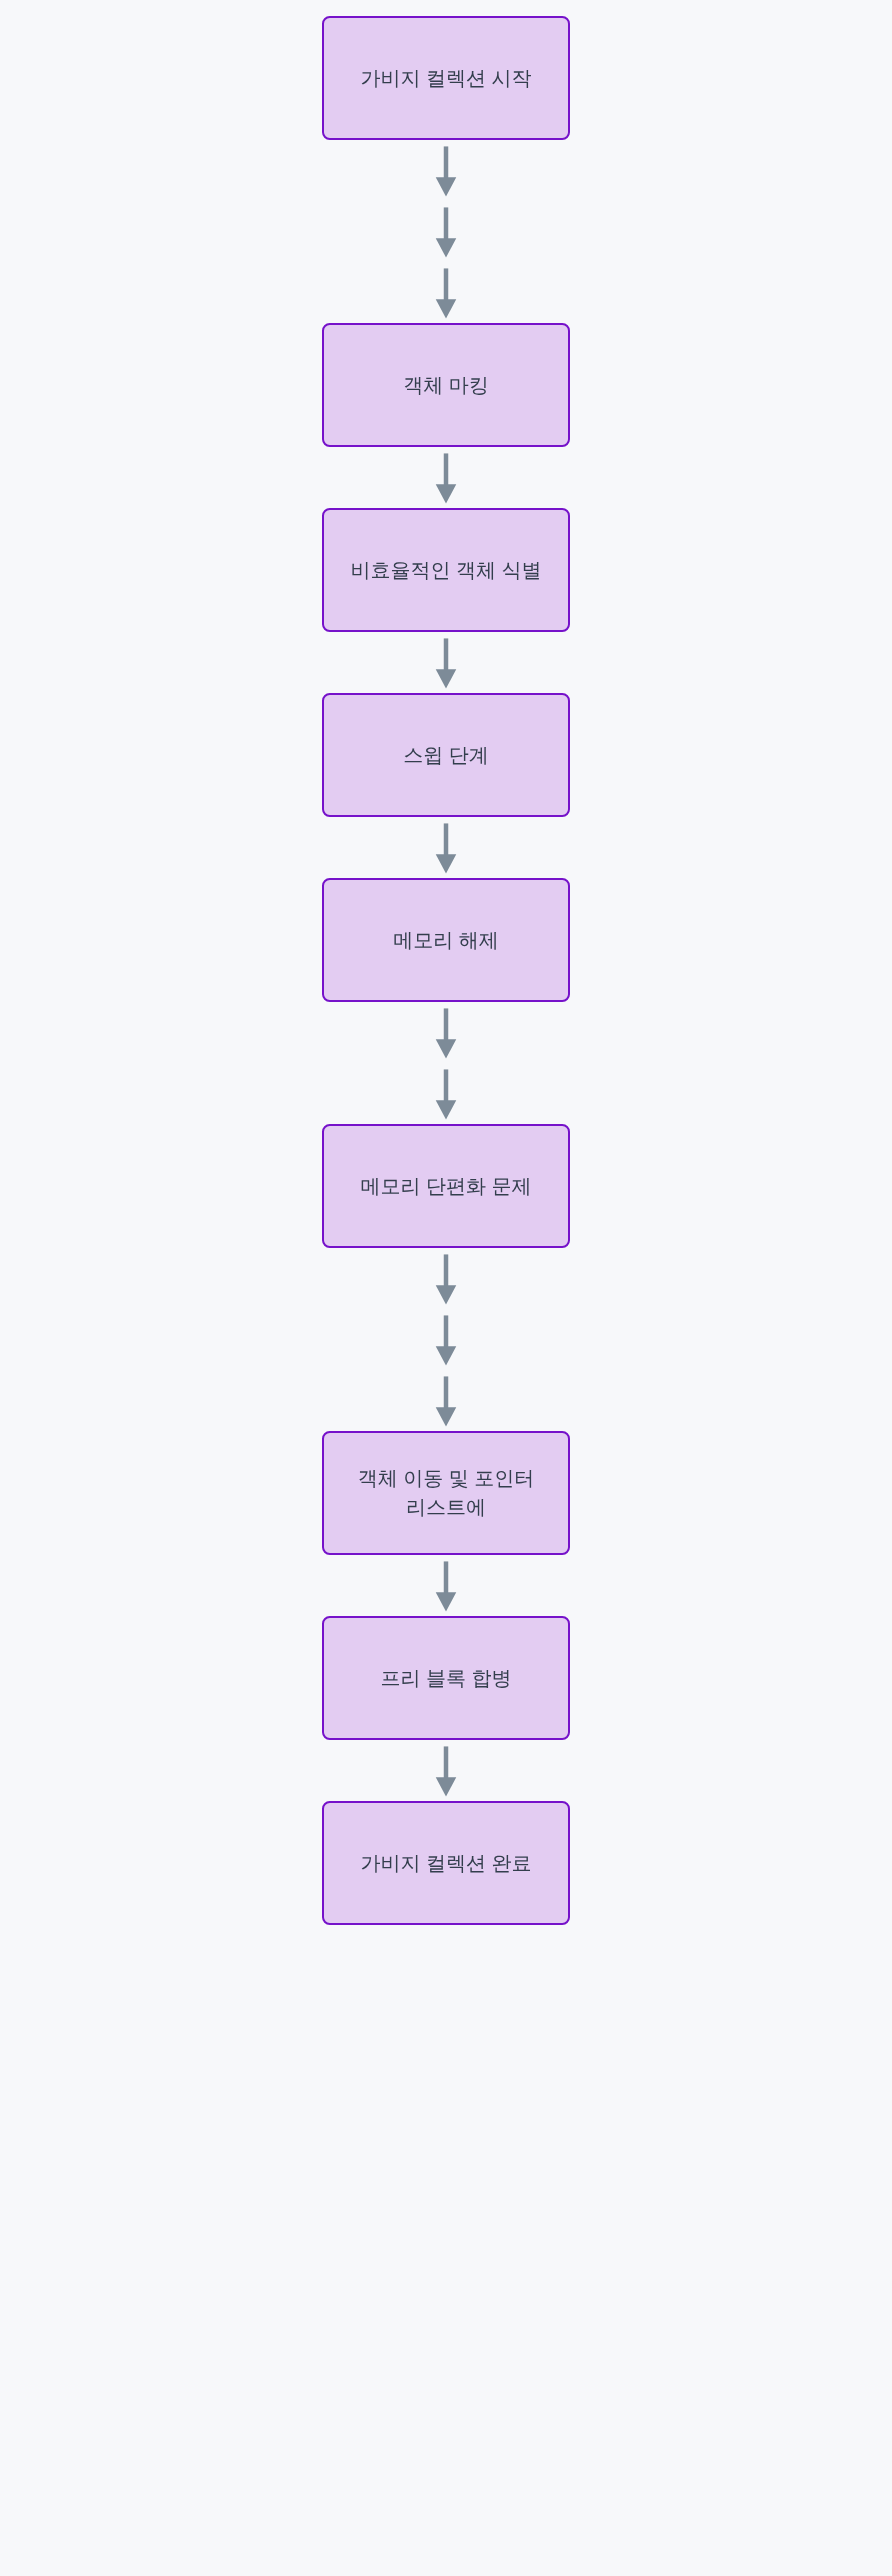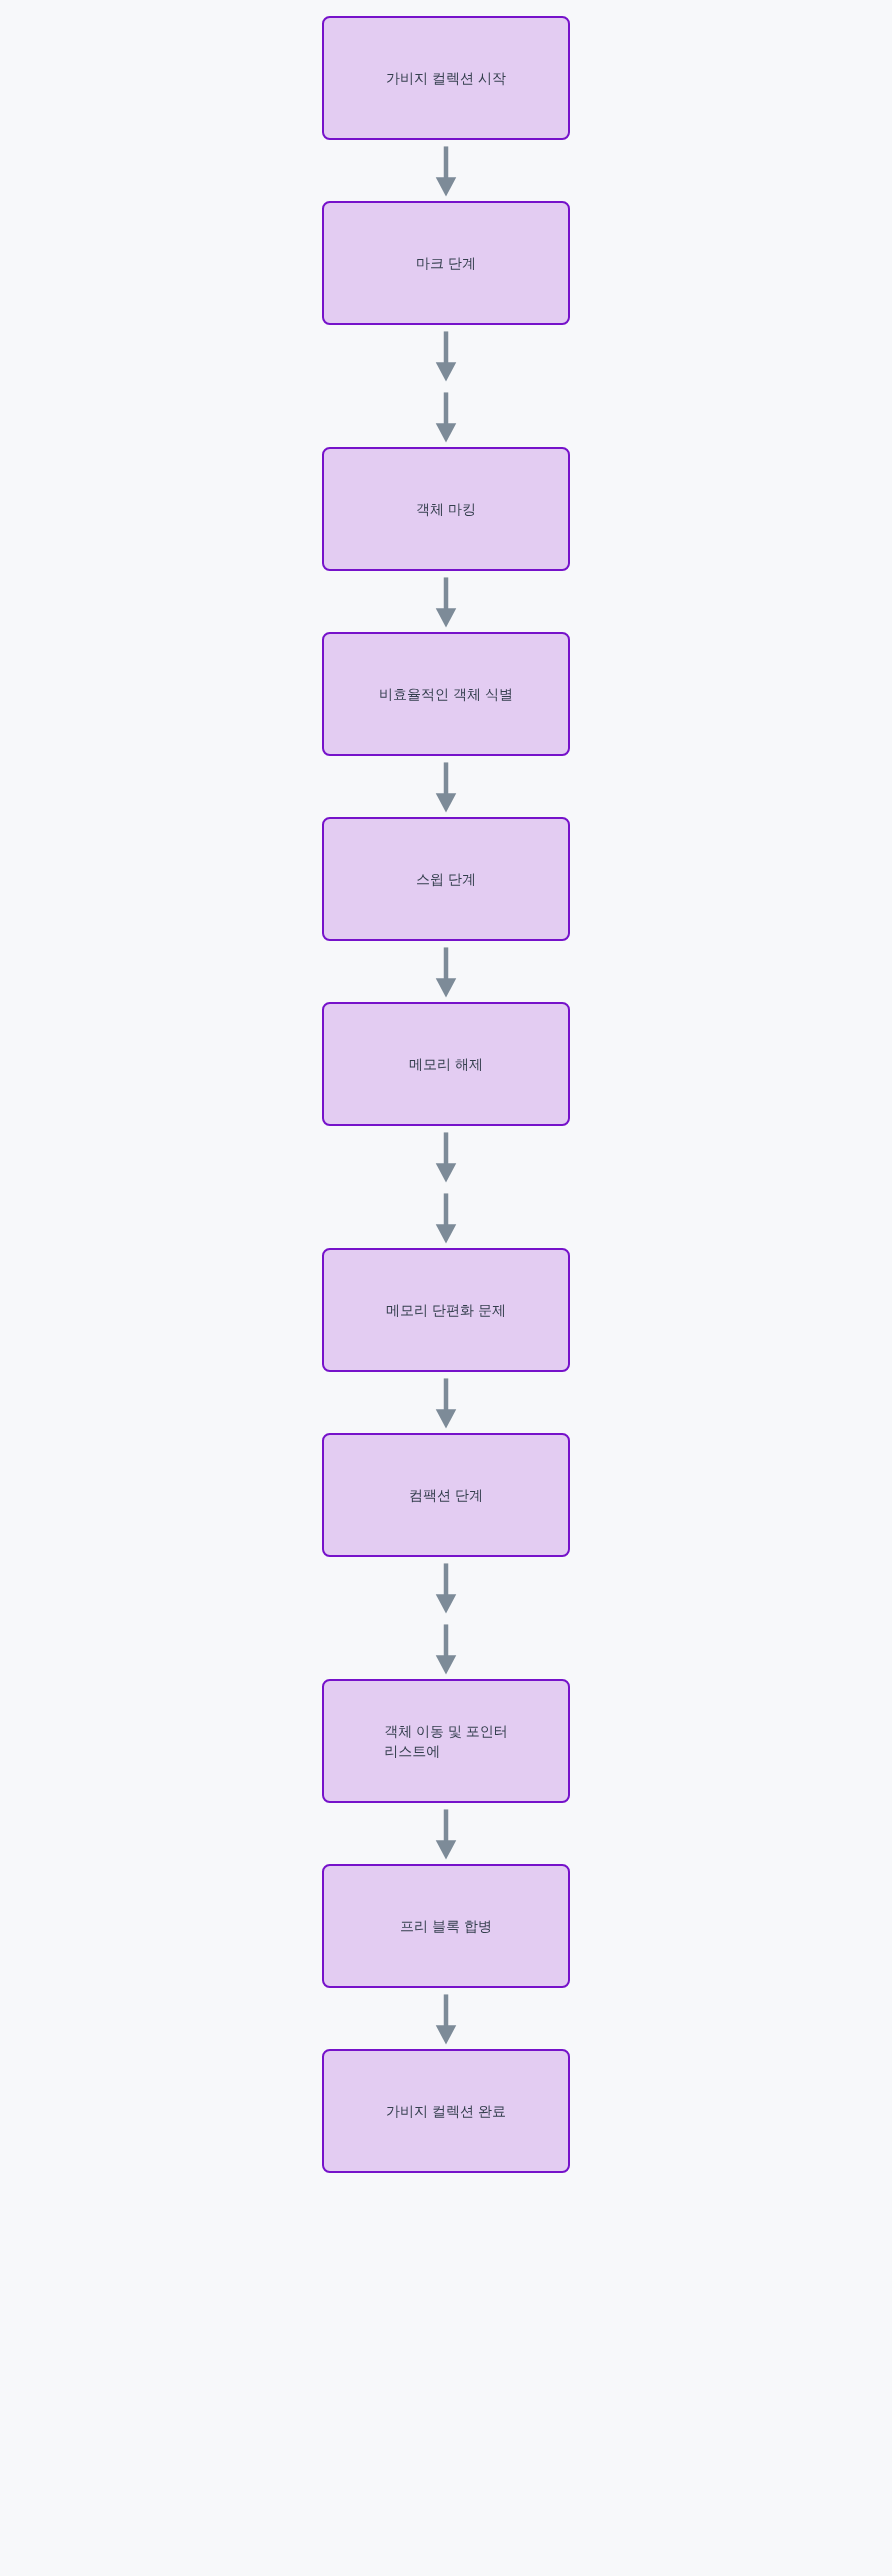--- a/index.html
+++ b/index.html
@@ -23,23 +23,23 @@
     background: var(--node-fill, #e3ccf2);
     border: 2.6px solid var(--node-border, #7612ca);
     border-radius: 7.7px;
     display: flex;
     align-items: center;
     justify-content: center;
     padding: 0 11.6px;
   }
   .node-label {
     color: var(--node-text, #333e4d);
-    font-size: 14px;
+    font-size: 20px;
     line-height: 1.45;
-    text-align: left;
+    text-align: center;
     white-space: pre-line;
   }
   .arrow {
     flex: 0 0 auto;
     width: 26px;
     height: 61px;
     color: var(--arrow, #7d8b98);
     display: block;
   }
 </style>
@@ -50,23 +50,20 @@
 
   <div class="node">
     <span class="node-label">가비지 컬렉션 시작</span>
   </div>
 
   <svg class="arrow" viewBox="0 0 40 95" xmlns="http://www.w3.org/2000/svg">
     <line x1="20" y1="10" x2="20" y2="64" stroke="currentColor" stroke-width="7"></line>
     <path d="M4 58 L36 58 L20 88 Z" fill="currentColor"></path>
   </svg>
 
-  <div class="node">
-    <span class="node-label">마크 단계</span>
-  </div>
 
   <svg class="arrow" viewBox="0 0 40 95" xmlns="http://www.w3.org/2000/svg">
     <line x1="20" y1="10" x2="20" y2="64" stroke="currentColor" stroke-width="7"></line>
     <path d="M4 58 L36 58 L20 88 Z" fill="currentColor"></path>
   </svg>
 
 
   <svg class="arrow" viewBox="0 0 40 95" xmlns="http://www.w3.org/2000/svg">
     <line x1="20" y1="10" x2="20" y2="64" stroke="currentColor" stroke-width="7"></line>
     <path d="M4 58 L36 58 L20 88 Z" fill="currentColor"></path>
@@ -116,23 +113,20 @@
 
   <div class="node">
     <span class="node-label">메모리 단편화 문제</span>
   </div>
 
   <svg class="arrow" viewBox="0 0 40 95" xmlns="http://www.w3.org/2000/svg">
     <line x1="20" y1="10" x2="20" y2="64" stroke="currentColor" stroke-width="7"></line>
     <path d="M4 58 L36 58 L20 88 Z" fill="currentColor"></path>
   </svg>
 
-  <div class="node">
-    <span class="node-label">컴팩션 단계</span>
-  </div>
 
   <svg class="arrow" viewBox="0 0 40 95" xmlns="http://www.w3.org/2000/svg">
     <line x1="20" y1="10" x2="20" y2="64" stroke="currentColor" stroke-width="7"></line>
     <path d="M4 58 L36 58 L20 88 Z" fill="currentColor"></path>
   </svg>
 
 
   <svg class="arrow" viewBox="0 0 40 95" xmlns="http://www.w3.org/2000/svg">
     <line x1="20" y1="10" x2="20" y2="64" stroke="currentColor" stroke-width="7"></line>
     <path d="M4 58 L36 58 L20 88 Z" fill="currentColor"></path>

